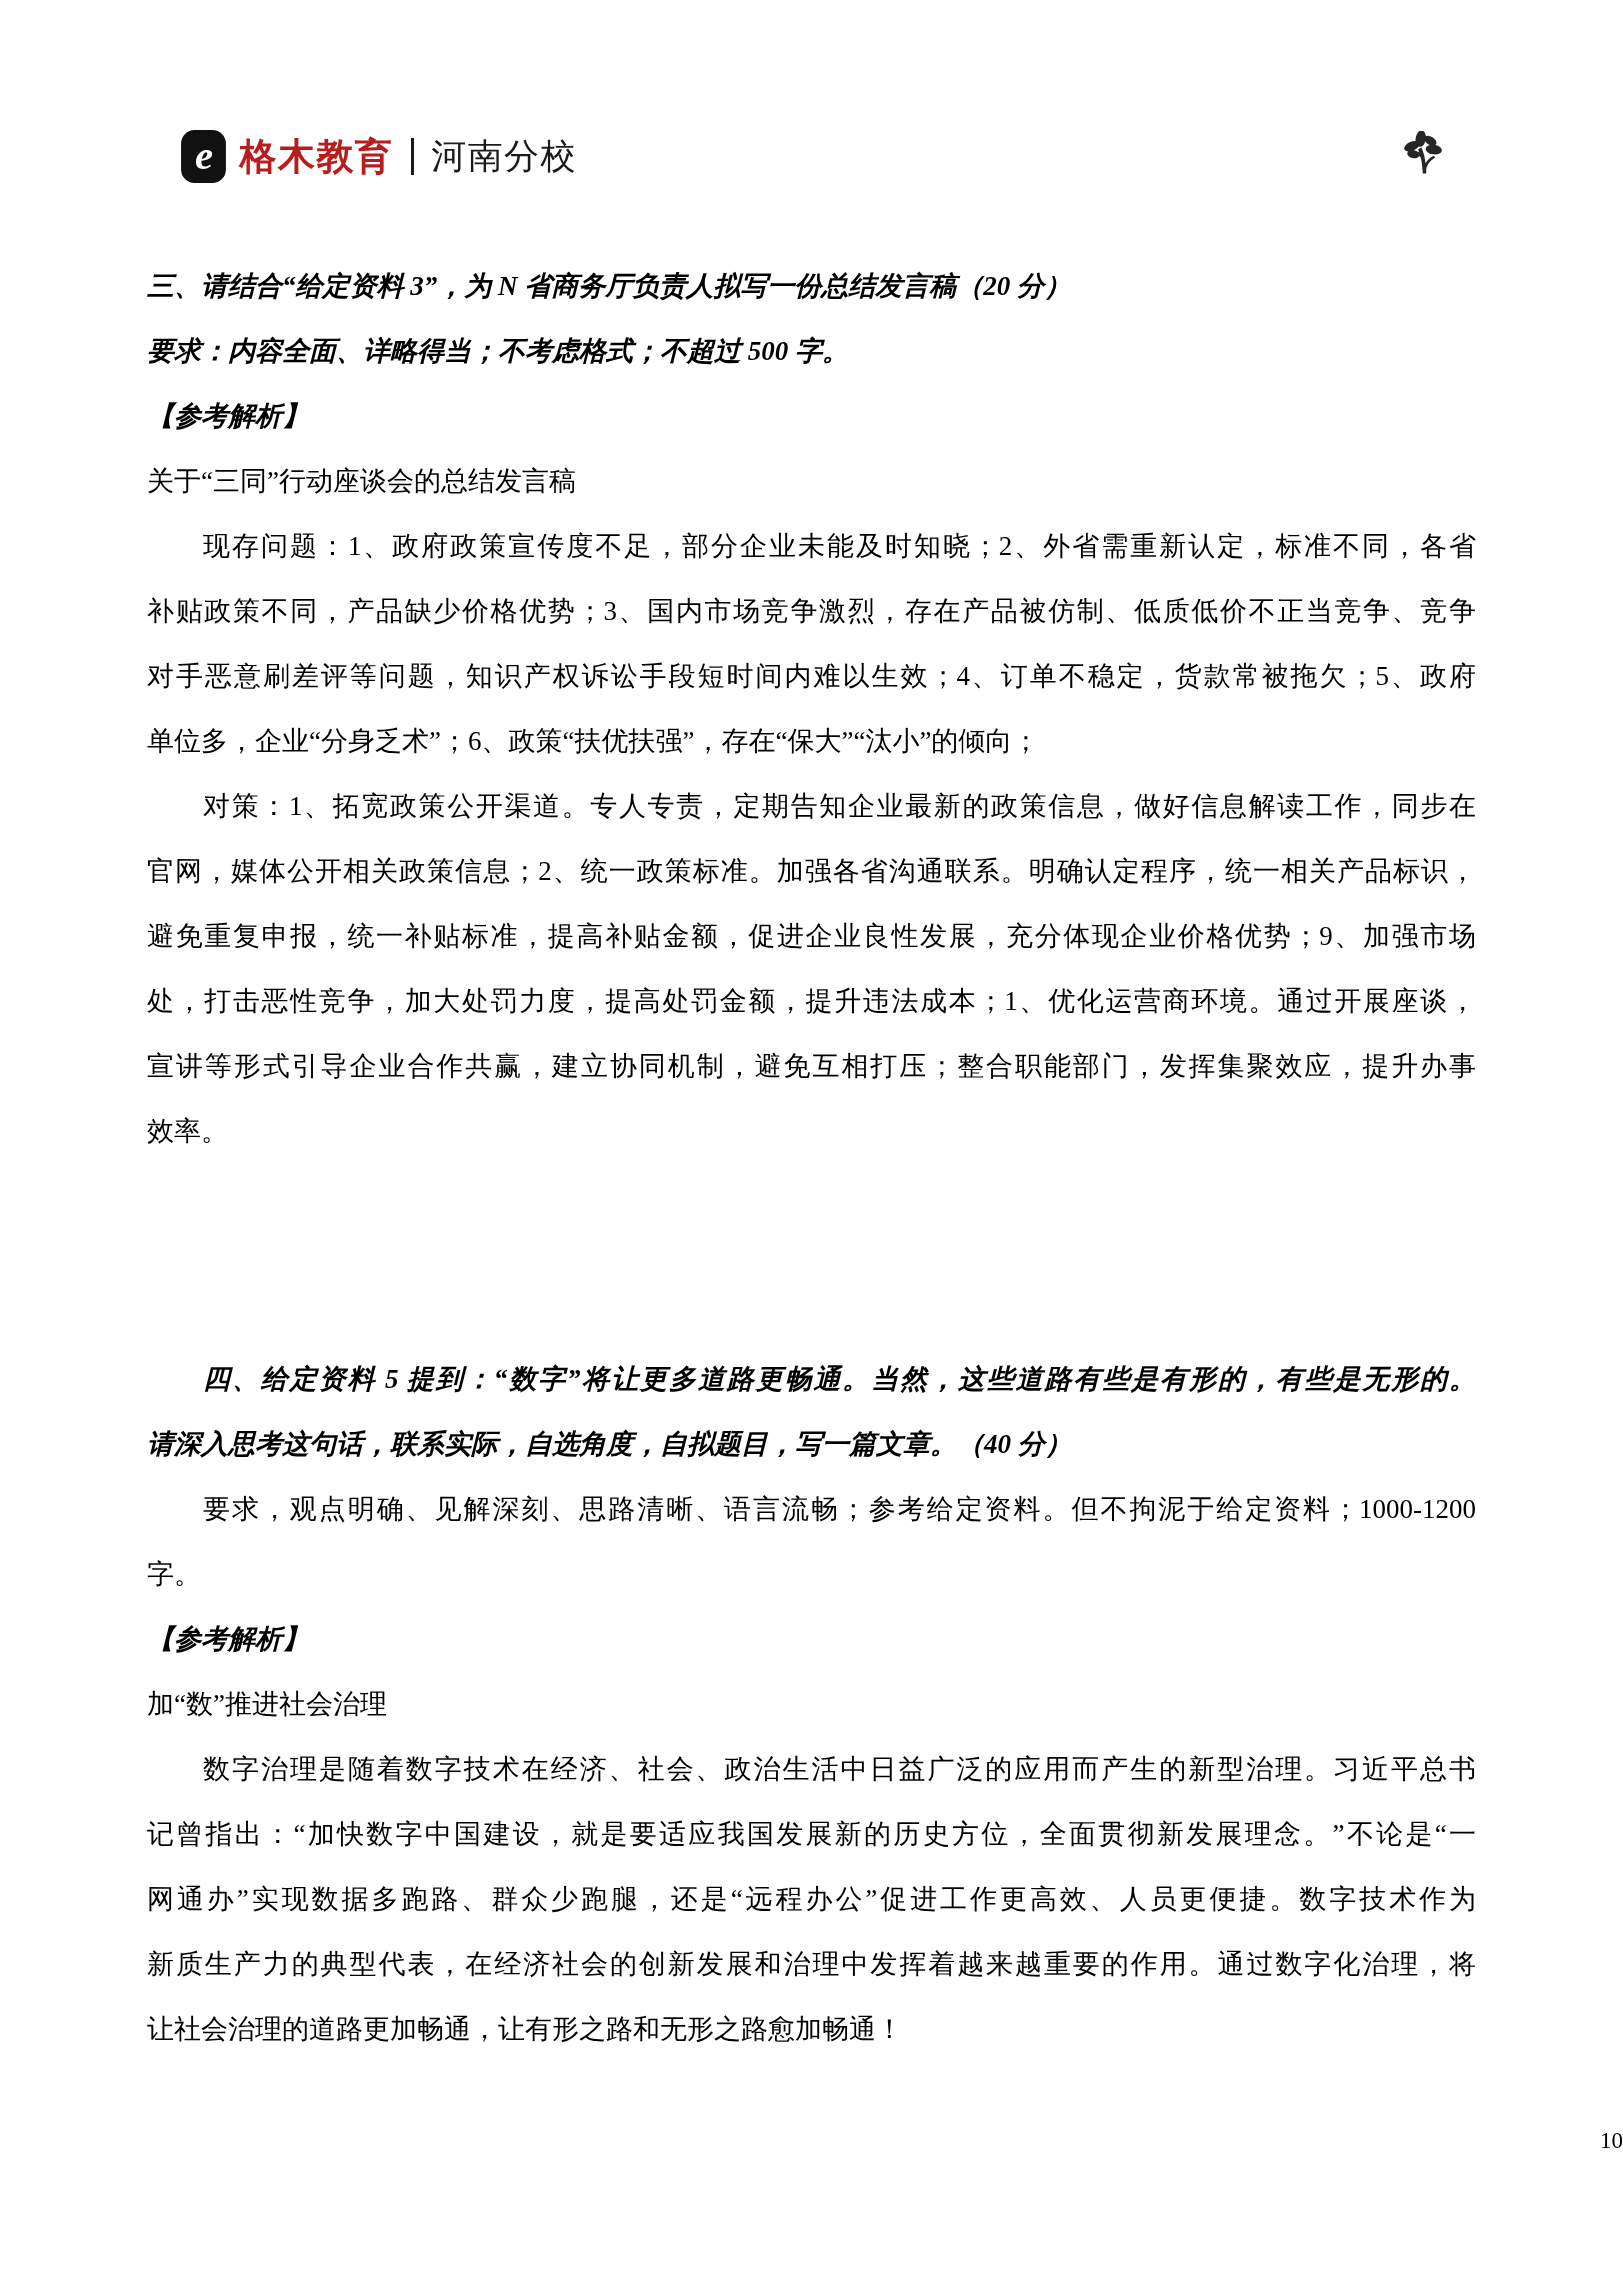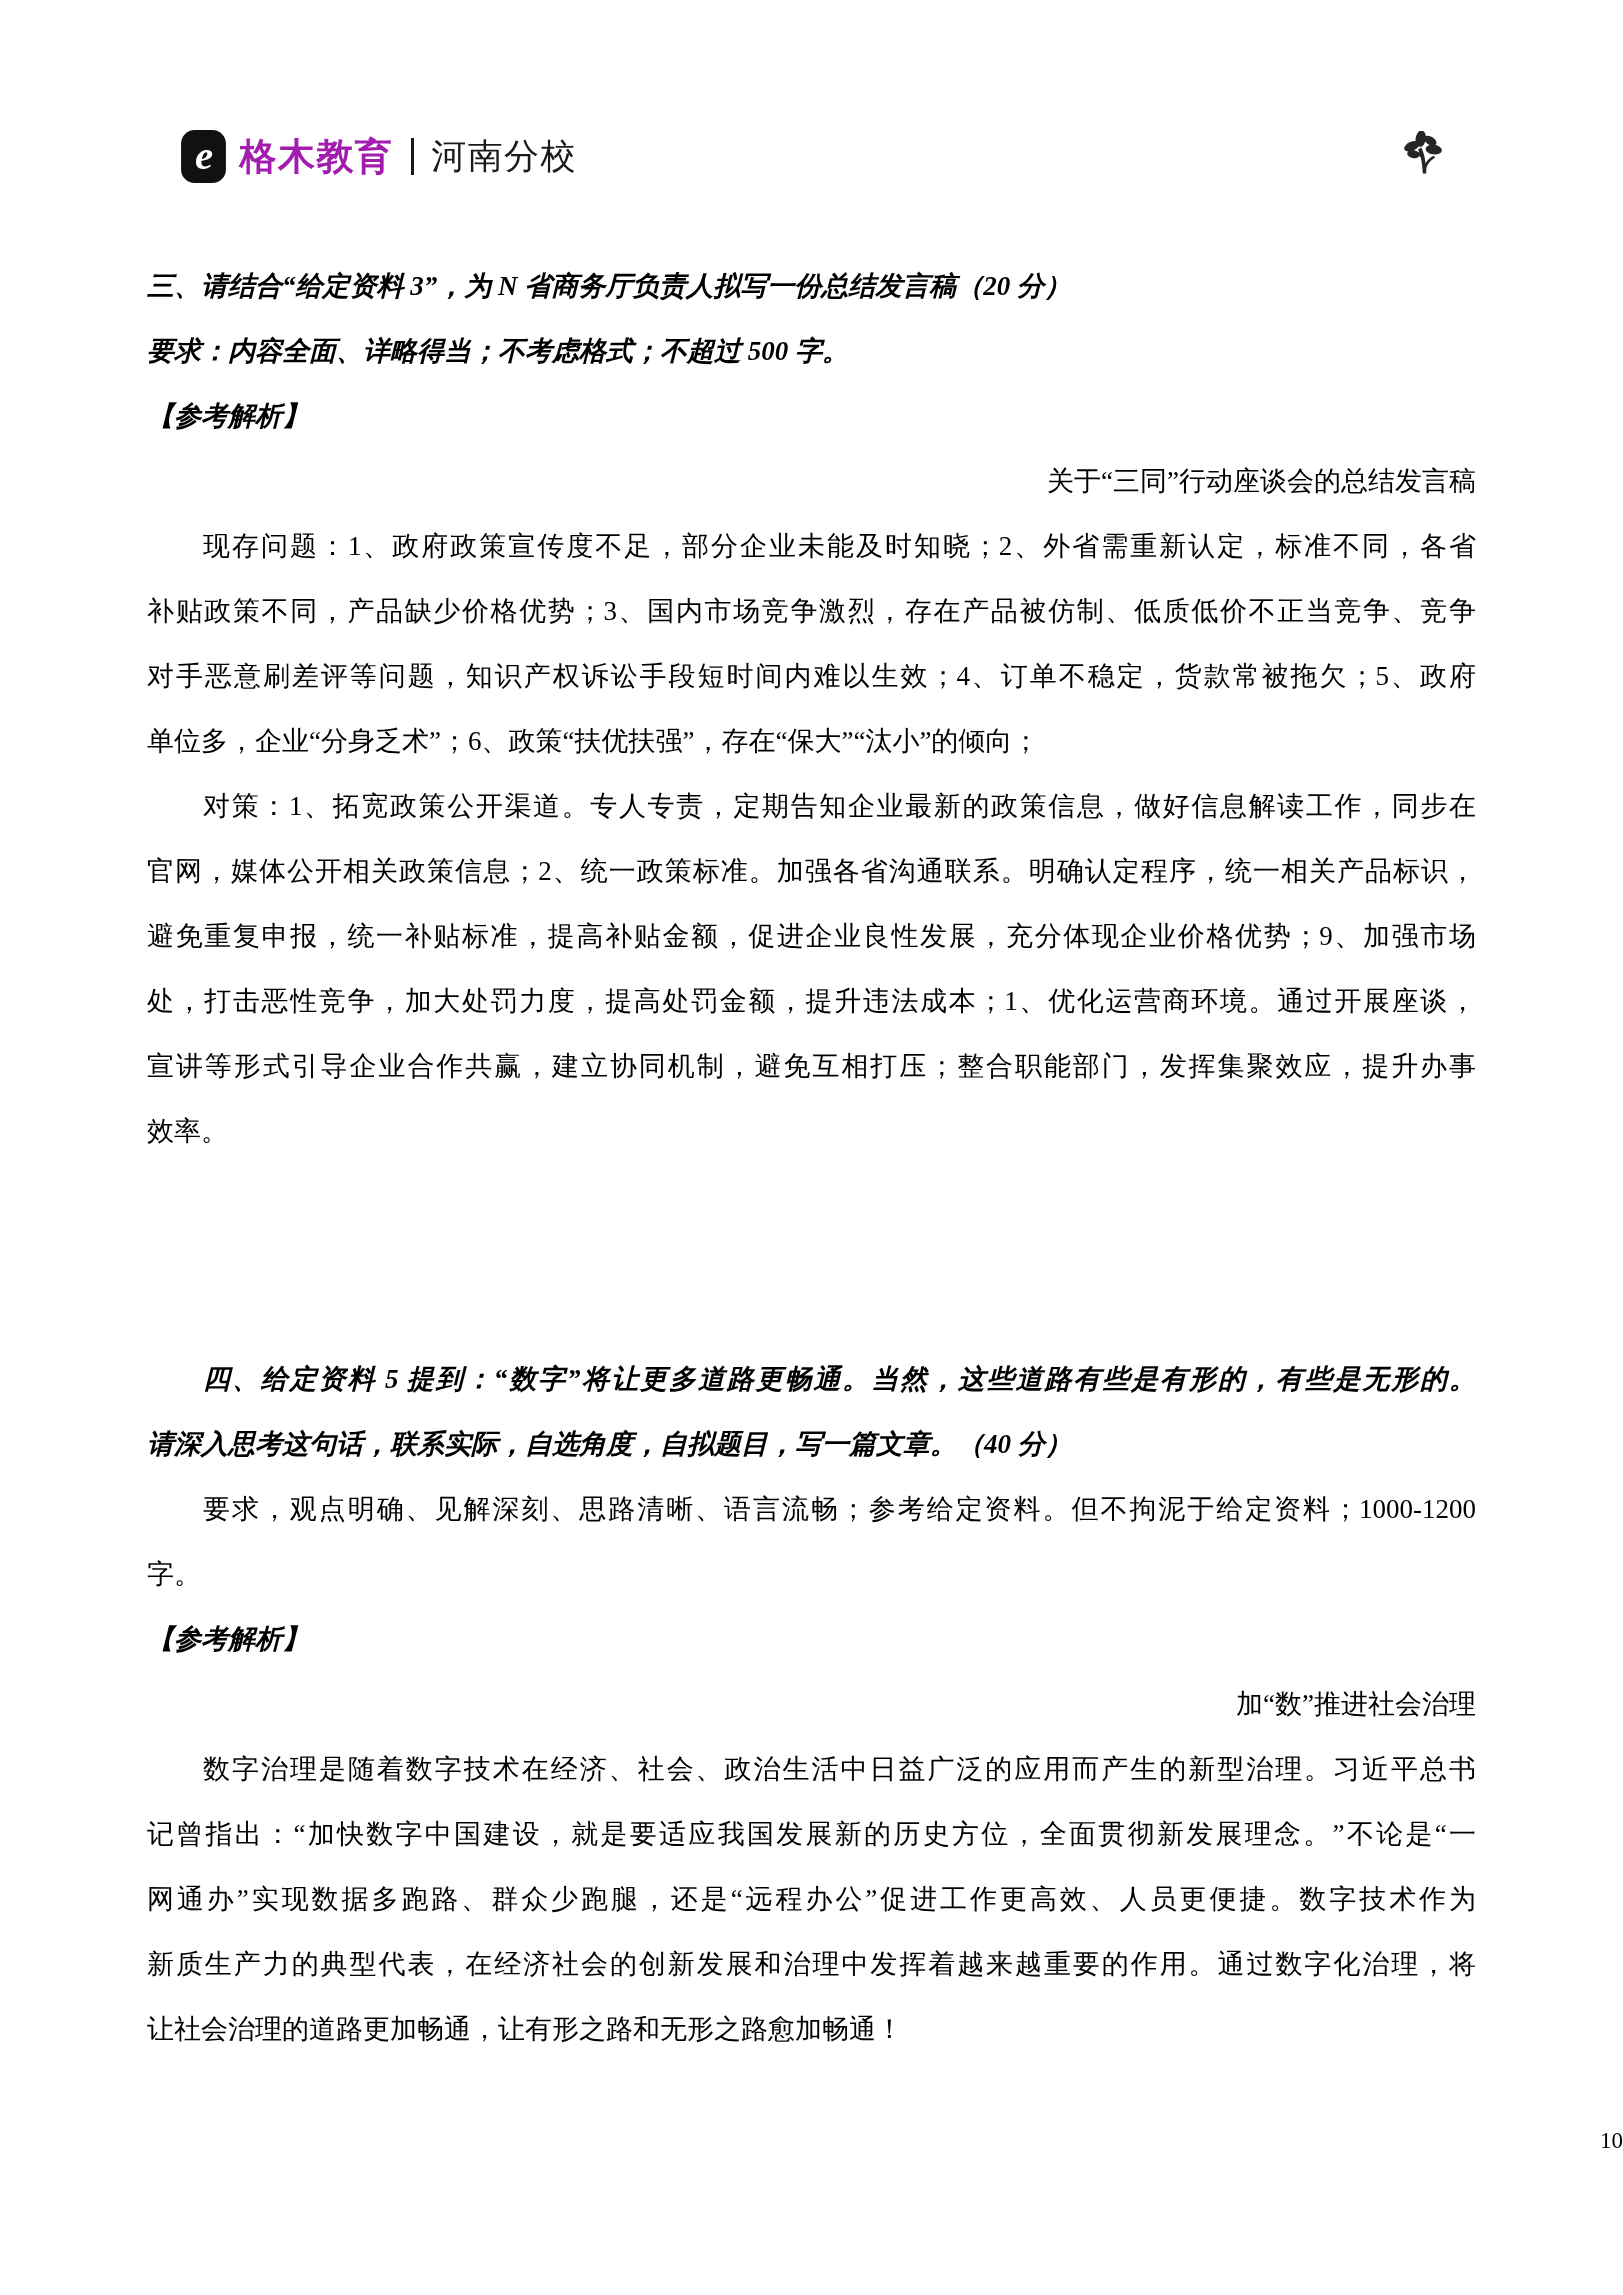--- a/index.html
+++ b/index.html
@@ -19,21 +19,21 @@
     top: 130px;
     display: flex;
     align-items: center;
     gap: 13.6px;
   }
   .logo-mark { display: block; }
   .logo-text {
     font-family: "Liberation Sans", sans-serif;
     font-weight: 700;
     font-size: 37px;
-    color: #a21caf;
+    color: #b91c1c;
     letter-spacing: 1.4px;
   }
   .logo-divider {
     width: 2.7px;
     height: 37px;
     background: #1a1a1a;
     margin: 0 4.1px;
   }
   .logo-branch {
     font-family: "Liberation Sans", sans-serif;
@@ -52,21 +52,21 @@
   .content {
     position: absolute;
     left: 147px;
     top: 254px;
     width: 1329px;
     font-size: 27px;
     line-height: 65px;
   }
   .line { min-height: 65px; }
   .bold { font-weight: 700; font-style: italic; }
-  .center { text-align: right; }
+  .center { text-align: left; }
   .indent { text-indent: 56px; }
   .just {
     text-align: justify;
     text-align-last: justify;
   }
   .section-gap { height: 183px; }
 
   
   .footer {
     position: absolute;

